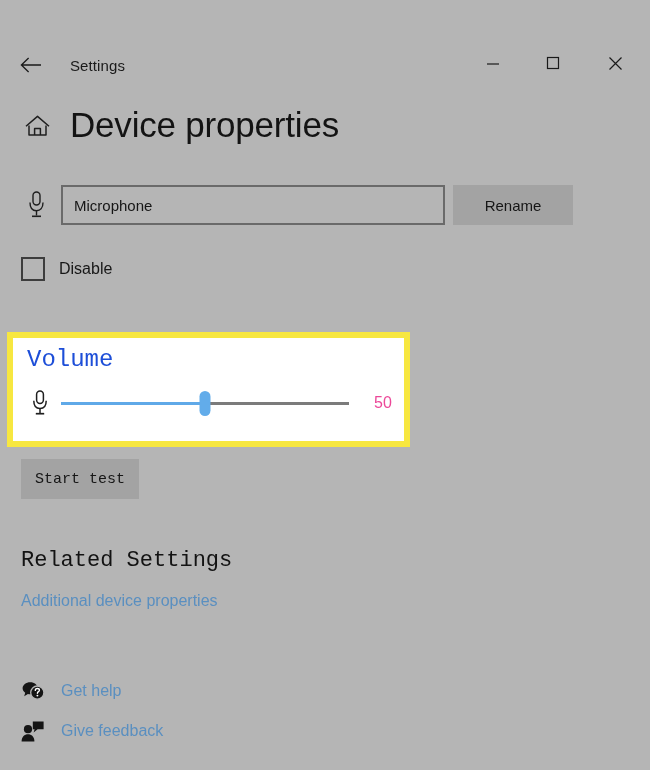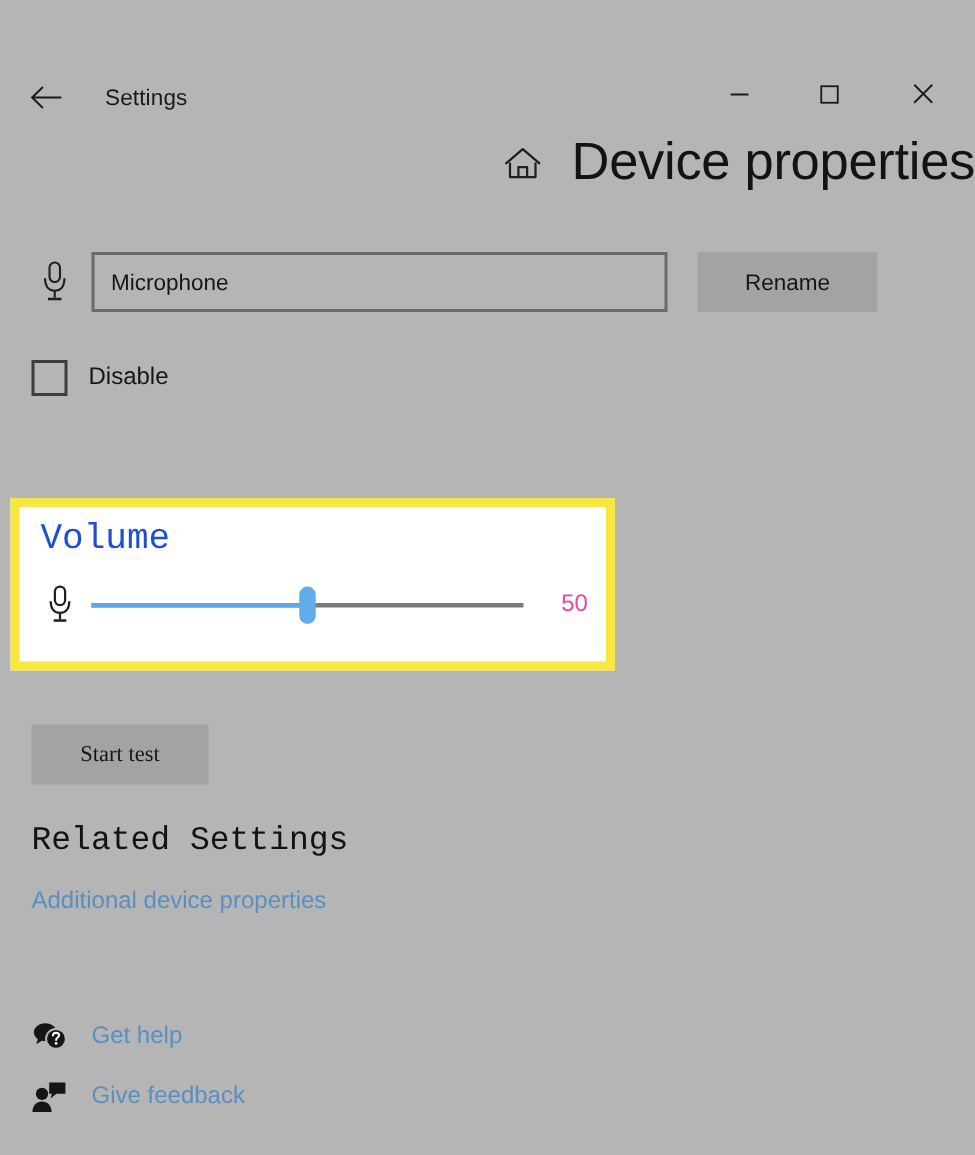--- a/index.html
+++ b/index.html
@@ -58,23 +58,22 @@
     cursor: pointer;
   }
   .win-btn.close { margin-right: 12px; }
   .win-btn.min   { margin-right: 14px; }
   .win-btn.max   { margin-right: 16px; }
 
   
   .page-head {
     display: flex;
     align-items: center;
-    margin-top: 1px;
+    margin-top: 18px;
     padding-left: 22px;
-    justify-content: flex-end;
   }
   .home-icon {
     width: 30px;
     height: 30px;
     display: flex;
     align-items: flex-end;
     justify-content: center;
     margin-right: 18px;
     margin-bottom: 4px;
   }
@@ -109,21 +108,21 @@
     font-family: "Liberation Sans", sans-serif;
     font-size: 15px;
     color: #161616;
     padding: 0 11px;
     outline: none;
     border-radius: 0;
   }
   .rename-btn {
     width: 120px;
     height: 40px;
-    margin-left: 20px;
+    margin-left: 8px;
     background: #a3a3a3;
     border: none;
     font-family: "Liberation Sans", sans-serif;
     font-size: 15px;
     color: #161616;
     cursor: pointer;
     border-radius: 0;
   }
 
   
@@ -219,26 +218,25 @@
 
   
   .start-test-btn {
     position: absolute;
     left: 21px;
     top: 459px;
     width: 118px;
     height: 40px;
     background: #a3a3a3;
     border: none;
-    font-family: Liberation Serif, serif;
+    font-family: Liberation Mono, monospace;
     font-size: 15px;
     color: #161616;
     cursor: pointer;
     border-radius: 0;
-    margin-top: 24px;
   }
 
   
   .related-heading {
     position: absolute;
     left: 21px;
     top: 548px;
     font-size: 22px;
     color: #131313;
     font-family: Liberation Mono, monospace;

